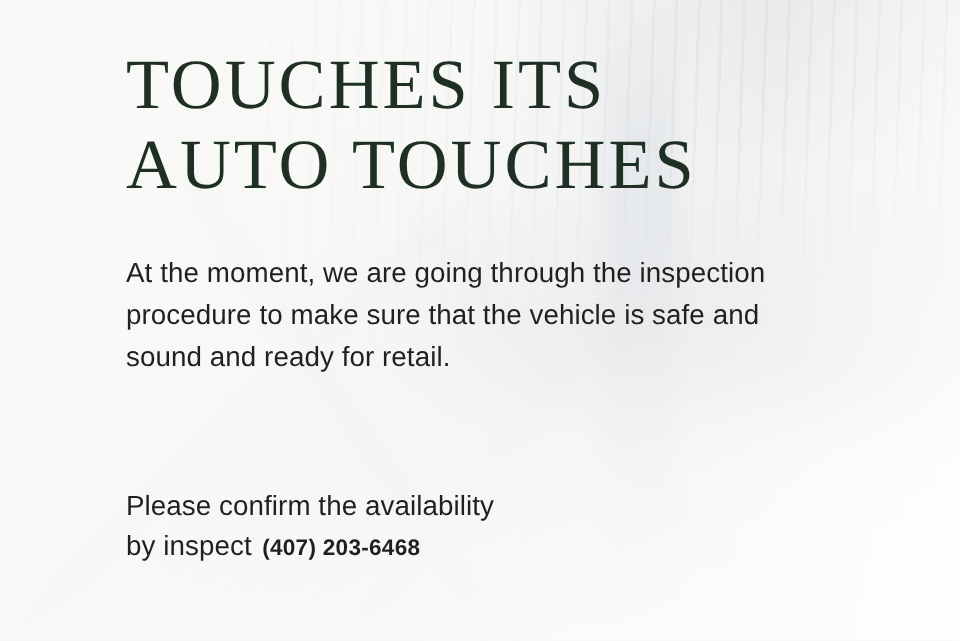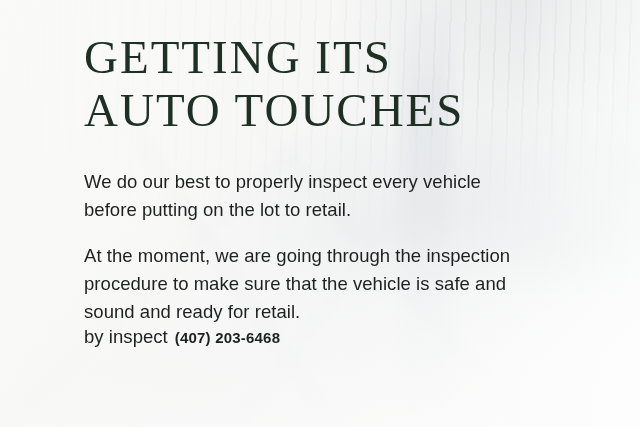--- a/index.html
+++ b/index.html
@@ -159,27 +159,27 @@
   <div class="bg-layer bg-racks"></div>
   <div class="bg-layer bg-slats"></div>
   <div class="bg-layer bg-car"></div>
   <div class="bg-layer bg-post"></div>
   <div class="bg-layer bg-beams"></div>
   <div class="bg-layer bg-floor"></div>
   <div class="bg-layer bg-wash"></div>
 
   <div class="content">
 
-    <div class="headline"><span>GETTING ITS</span>
+    <div class="headline"><span>TOUCHES ITS</span>
 <span>AUTO TOUCHES</span></div>
 
     <div class="body-block">
-      <p class="para">We do our best to properly inspect every vehicle before putting on the lot to retail.</p>
       <p class="para">At the moment, we are going through the inspection procedure to make sure that the vehicle is safe and sound and ready for retail.</p>
     </div>
 
     <div class="cta">
+      <div>Please confirm the availability</div>
       <div><span>by inspect</span><span class="phone">(407) 203-6468</span></div>
     </div>
 
 
   </div>
 </div>
 
 </body></html>

